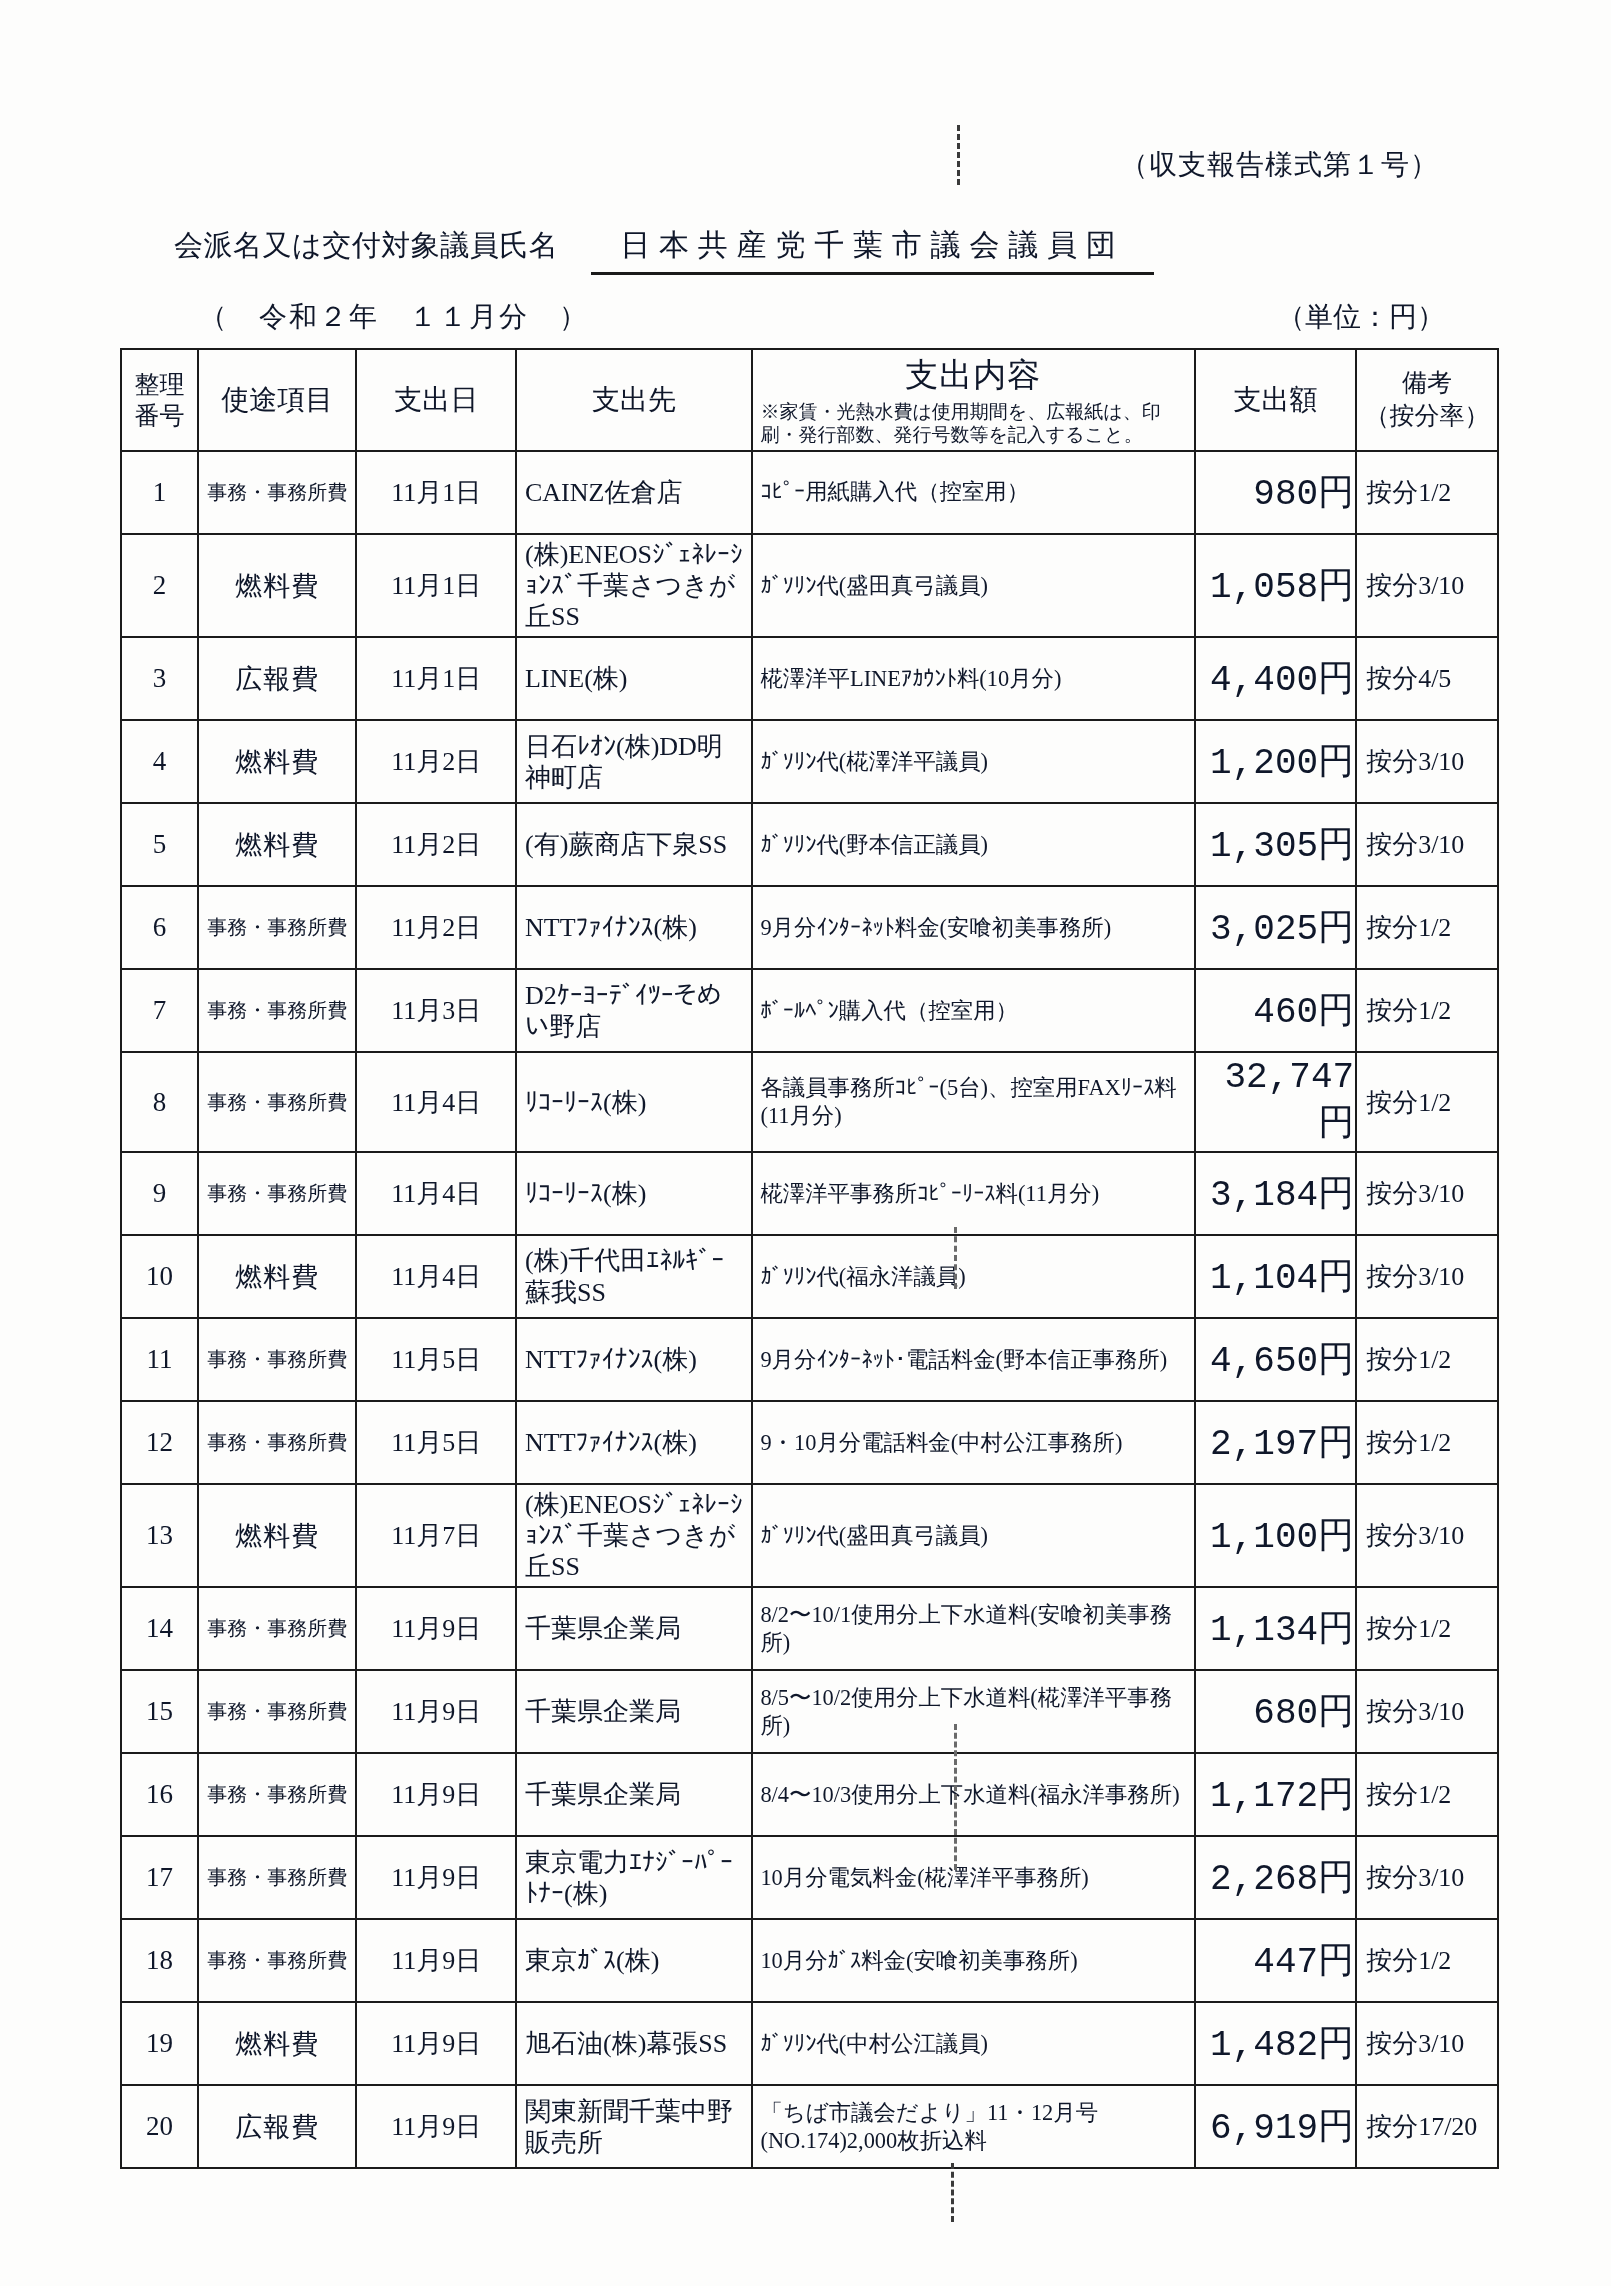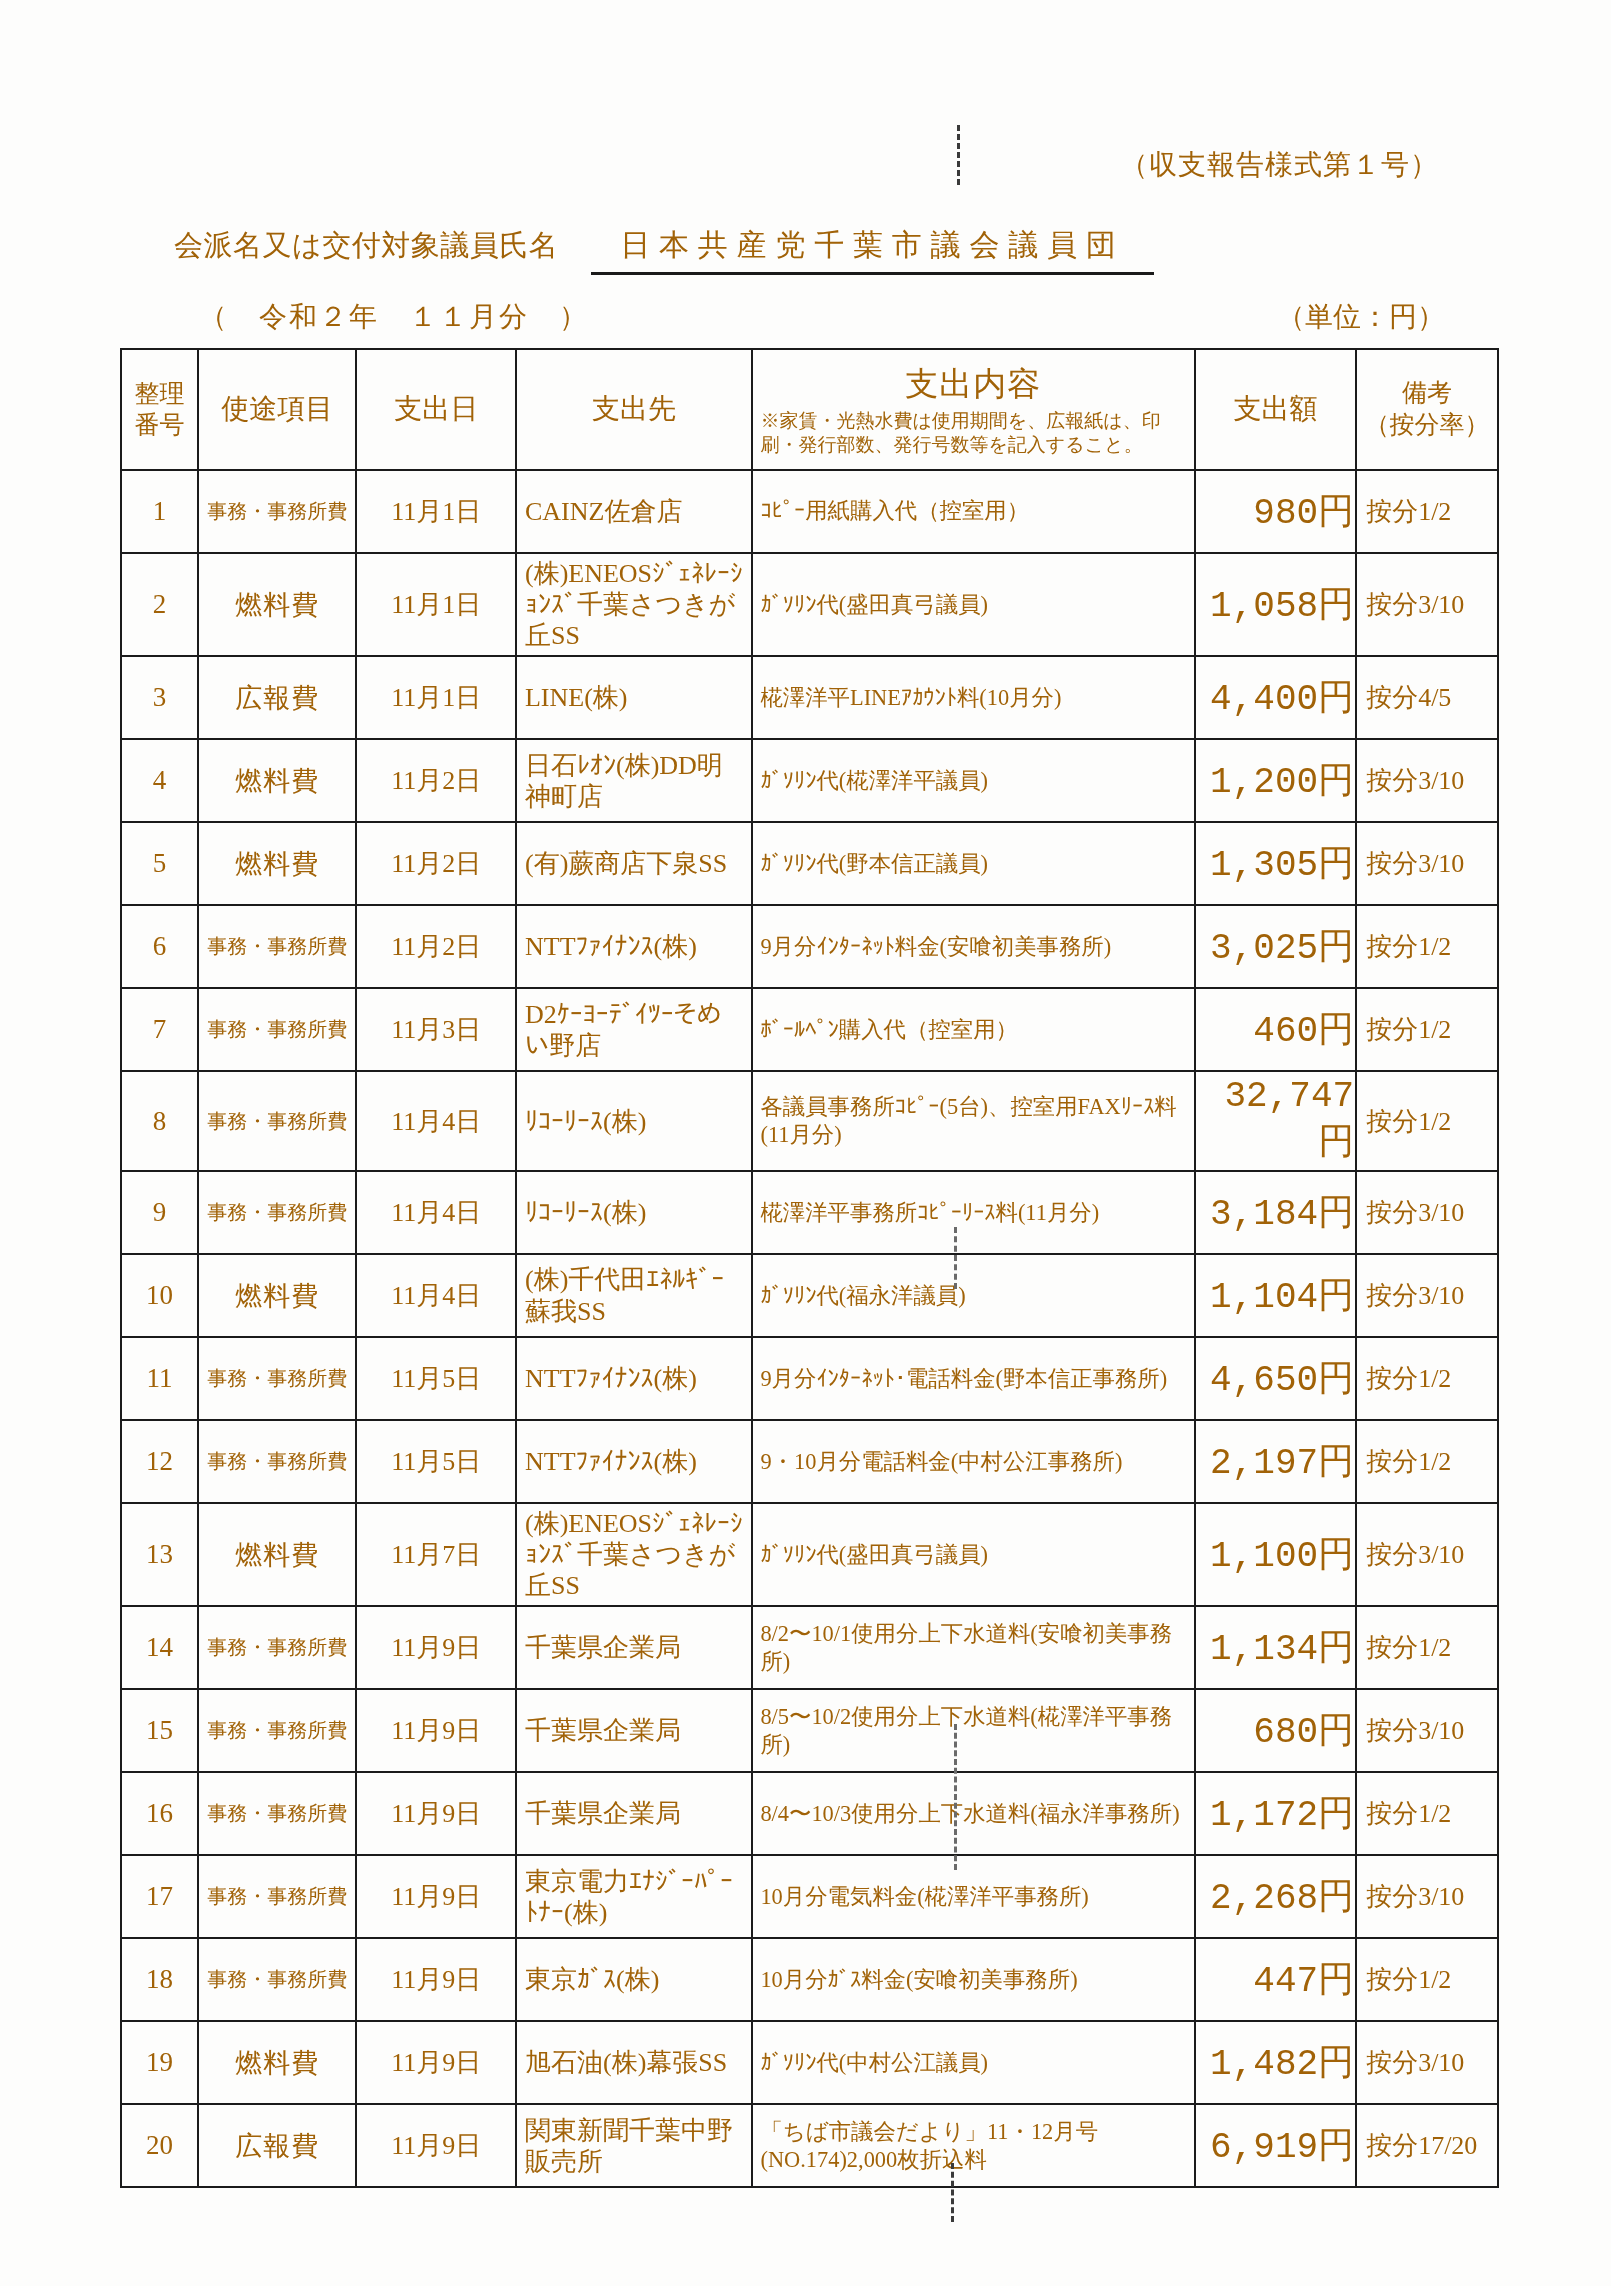--- a/index.html
+++ b/index.html
@@ -2,21 +2,21 @@
 <html lang="ja"><head>
 <meta charset="utf-8">
 <style>
   html, body { margin: 0; padding: 0; background: #e8e8e8; }
   .page {
     position: relative;
     width: 1611px;
     height: 2287px;
     margin: 0 auto;
     background: #fdfdfc;
-    color: #a16207;
+    color: #0f172a;
     font-family: "Liberation Serif", "DejaVu Serif", serif;
     overflow: hidden;
   }
   .form-number {
     padding-top: 146px;
     text-align: right;
     padding-right: 172px;
     font-size: 28px;
     letter-spacing: 1px;
   }
@@ -54,21 +54,21 @@
     table-layout: fixed;
     border-collapse: collapse;
     border: 2.9px solid #161616;
   }
   .expense-table th, .expense-table td {
     border: 2px solid #1b1b1b;
     padding: 3.9px 5.9px;
     vertical-align: middle;
     overflow: hidden;
   }
-  .expense-table thead tr { height: 121px; }
+  .expense-table thead tr { height: 102px; }
   .expense-table tbody tr { height: 83px; border-top: 2.9px solid #161616; }
   .expense-table th { font-weight: normal; font-size: 28px; text-align: center; }
   th.pre, td.pre { white-space: pre-line; }
   th.th-no { font-size: 25px; line-height: 1.25; }
   th.th-note { font-size: 25px; line-height: 1.3; }
   th.th-desc { padding: 2px 7.8px; }
   .desc-head { text-align: center; font-size: 33px; letter-spacing: 1px; }
   .desc-note { text-align: left; font-size: 19px; line-height: 1.25; margin-top: 2px; }
   td.cell-no { text-align: center; font-size: 27px; }
   td.cell-category { text-align: center; font-size: 27px; letter-spacing: 1px; margin-left: 36px; }

